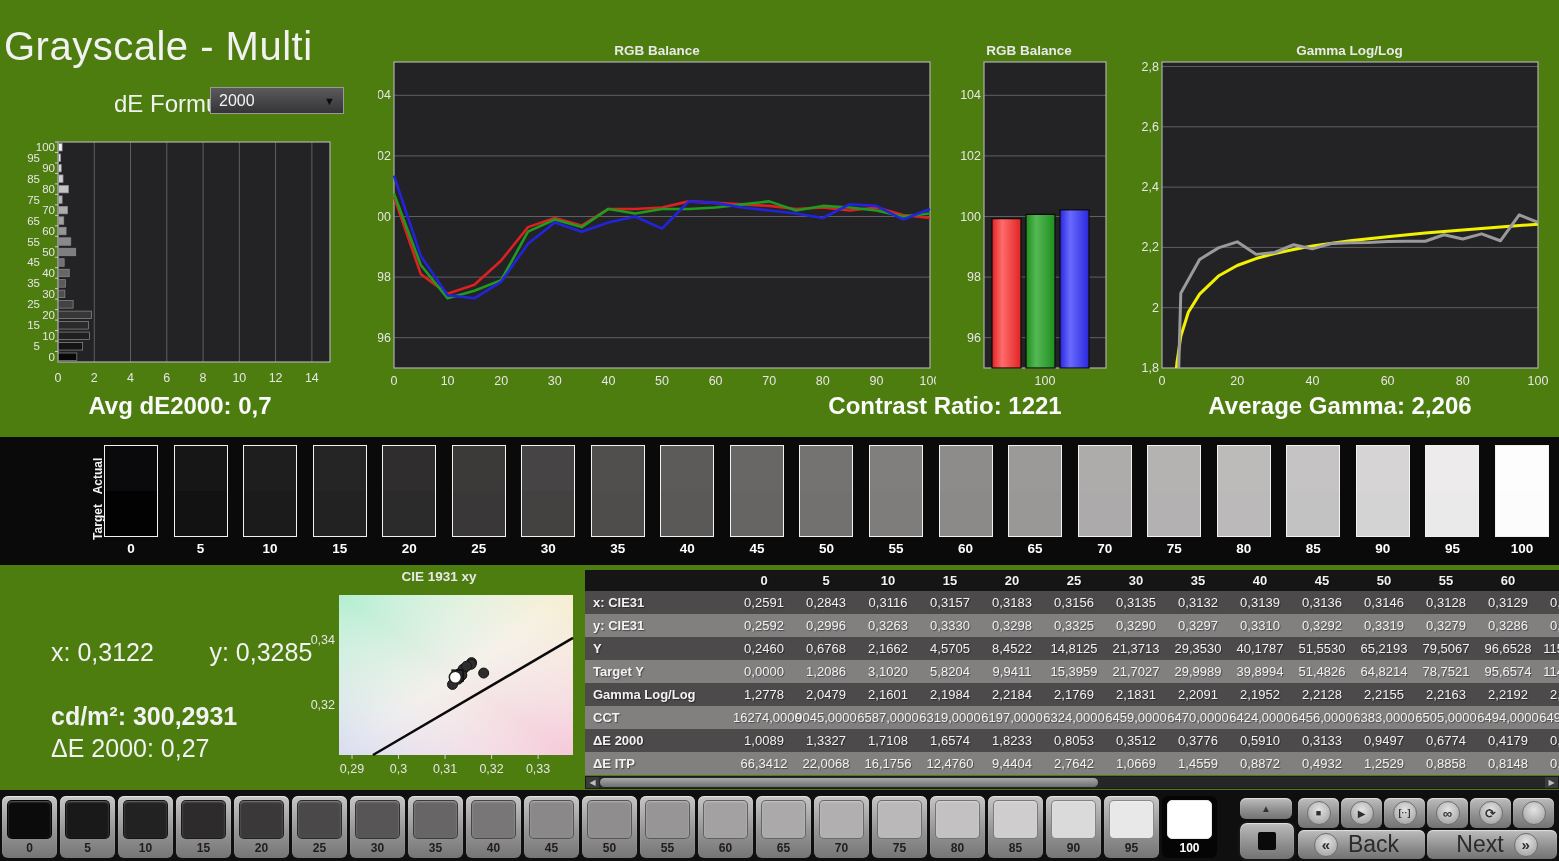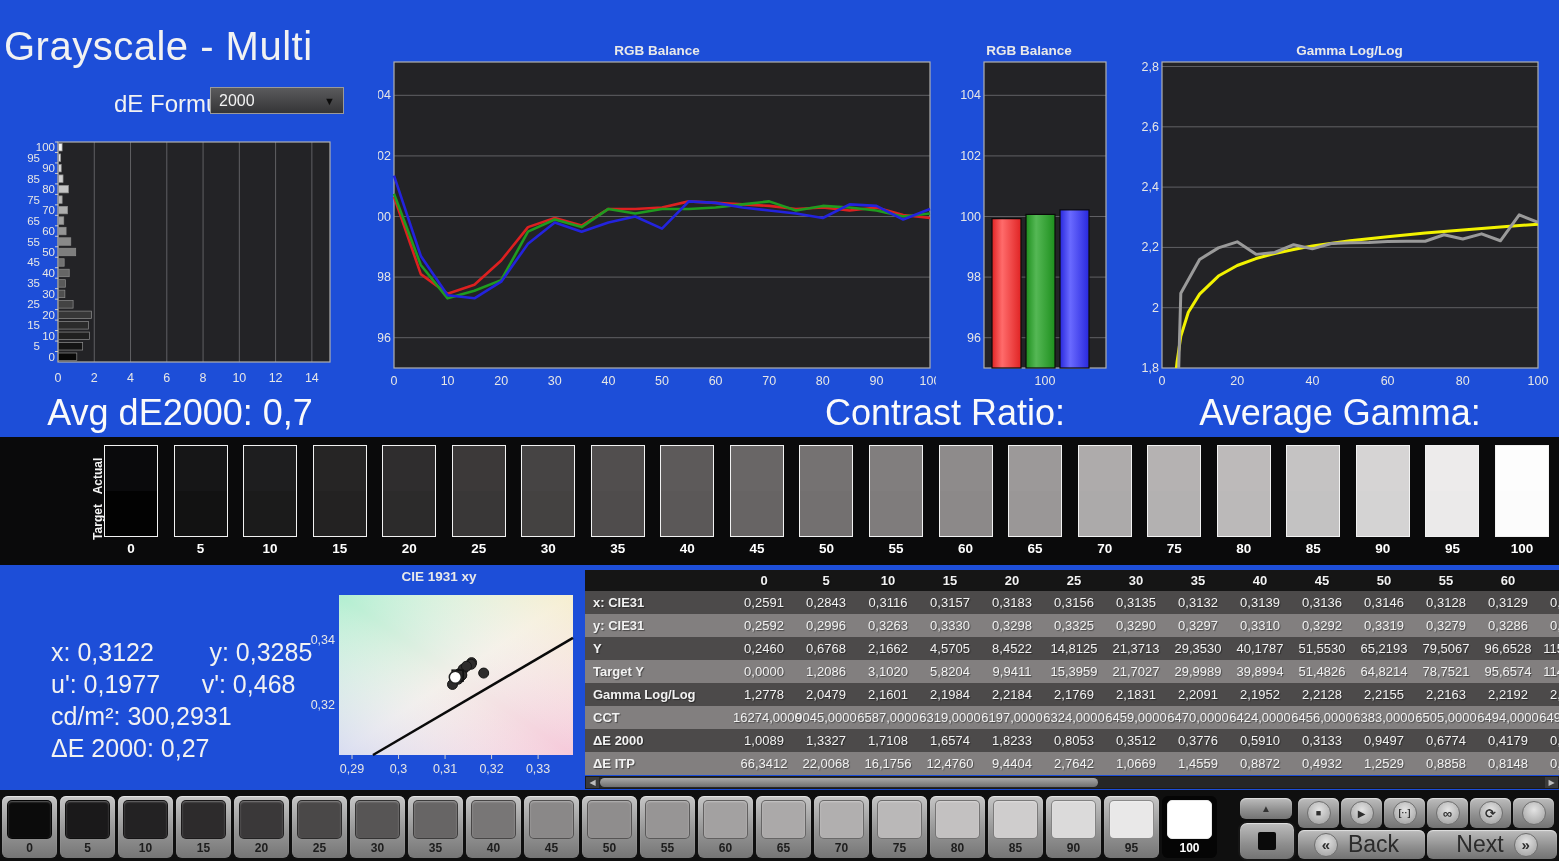--- a/index.html
+++ b/index.html
@@ -1,27 +1,27 @@
 <!DOCTYPE html>
 <html><head>
 <meta charset="utf-8">
 <style>
   html,body{margin:0;padding:0;background:#222;}
-  .screen{position:relative;width:1559px;height:861px;background:#1d4ed8;overflow:hidden;
+  .screen{position:relative;width:1559px;height:861px;background:#4d7c0f;overflow:hidden;
           font-family:"Liberation Sans","DejaVu Sans",sans-serif;color:#f2f2f2;}
   .abs{position:absolute;}
   
   .page-title{left:4px;top:24px;font-size:40px;font-weight:400;letter-spacing:.5px;}
   .formula-label{left:114px;top:90px;font-size:24px;}
   .formula-dd{left:210px;top:87px;width:134px;height:27px;border:1px solid #9a9a9a;
     background:linear-gradient(180deg,#5a5a5c,#353537);display:flex;align-items:center;
     padding:0 8px;box-sizing:border-box;font-size:16px;cursor:pointer;}
   .formula-dd .arrow{margin-left:auto;color:#0c0c0c;font-size:11px;}
   .chart-title{font-size:13.5px;font-weight:600;text-align:center;color:#e9e9e9;}
-  .stat{top:392px;height:36px;font-size:36px;font-weight:400;text-align:center;color:#fafafa;}
+  .stat{top:392px;height:36px;font-size:24px;font-weight:700;text-align:center;color:#fafafa;}
   svg text{font-family:"Liberation Sans","DejaVu Sans",sans-serif;}
   
   .strip{left:0;top:437px;width:1559px;height:128px;background:#0a0a0b;}
   .vlabel{position:absolute;left:68px;width:60px;height:14px;text-align:center;
     font-size:12px;font-weight:700;transform:rotate(-90deg);color:#f5f5f5;}
   .strip-cells{position:absolute;left:104px;right:10px;top:8px;display:flex;justify-content:space-between;}
   .scell{width:54px;}
   .sw{height:92px;border:1.5px solid #f2f2f2;box-sizing:border-box;}
   .sw .half{height:50%;}
   .scell .lbl{text-align:center;font-size:13.5px;font-weight:700;margin-top:4px;color:#fff;}
@@ -406,22 +406,21 @@
           <div class="sw">
             <div class="half" style="background:#fdfdfd"></div>
             <div class="half" style="background:#fcfcfc"></div>
           </div>
           <div class="lbl">100</div>
         </div>
       </div>
   </div>
 
   <div class="abs cr-line" style="top:638px;">x: 0,3122        y: 0,3285</div>
-  <div class="abs cr-line" style="top:670px;">u': 0,1977      v': 0,468</div>
-  <div class="abs cr-line" style="top:702px;">cd/m²: 300,2931</div>
+  <div class="abs cr-line" style="top:702px;font-weight:bold;">cd/m²: 300,2931</div>
   <div class="abs cr-line" style="top:734px;">ΔE 2000: 0,27</div>
 
   <div class="abs chart-title" style="left:300px;width:278px;top:569px;">CIE 1931 xy</div>
   <svg id="svg-cie" class="abs" style="left:300px;top:592px;" width="278" height="196">
       <defs>
         <linearGradient id="cieA" x1="0" y1="0" x2="1" y2="1">
           <stop offset="0%" stop-color="#b2efd1"></stop>
           <stop offset="50%" stop-color="#f3efe9"></stop>
           <stop offset="100%" stop-color="#f6c9da"></stop>
         </linearGradient>

